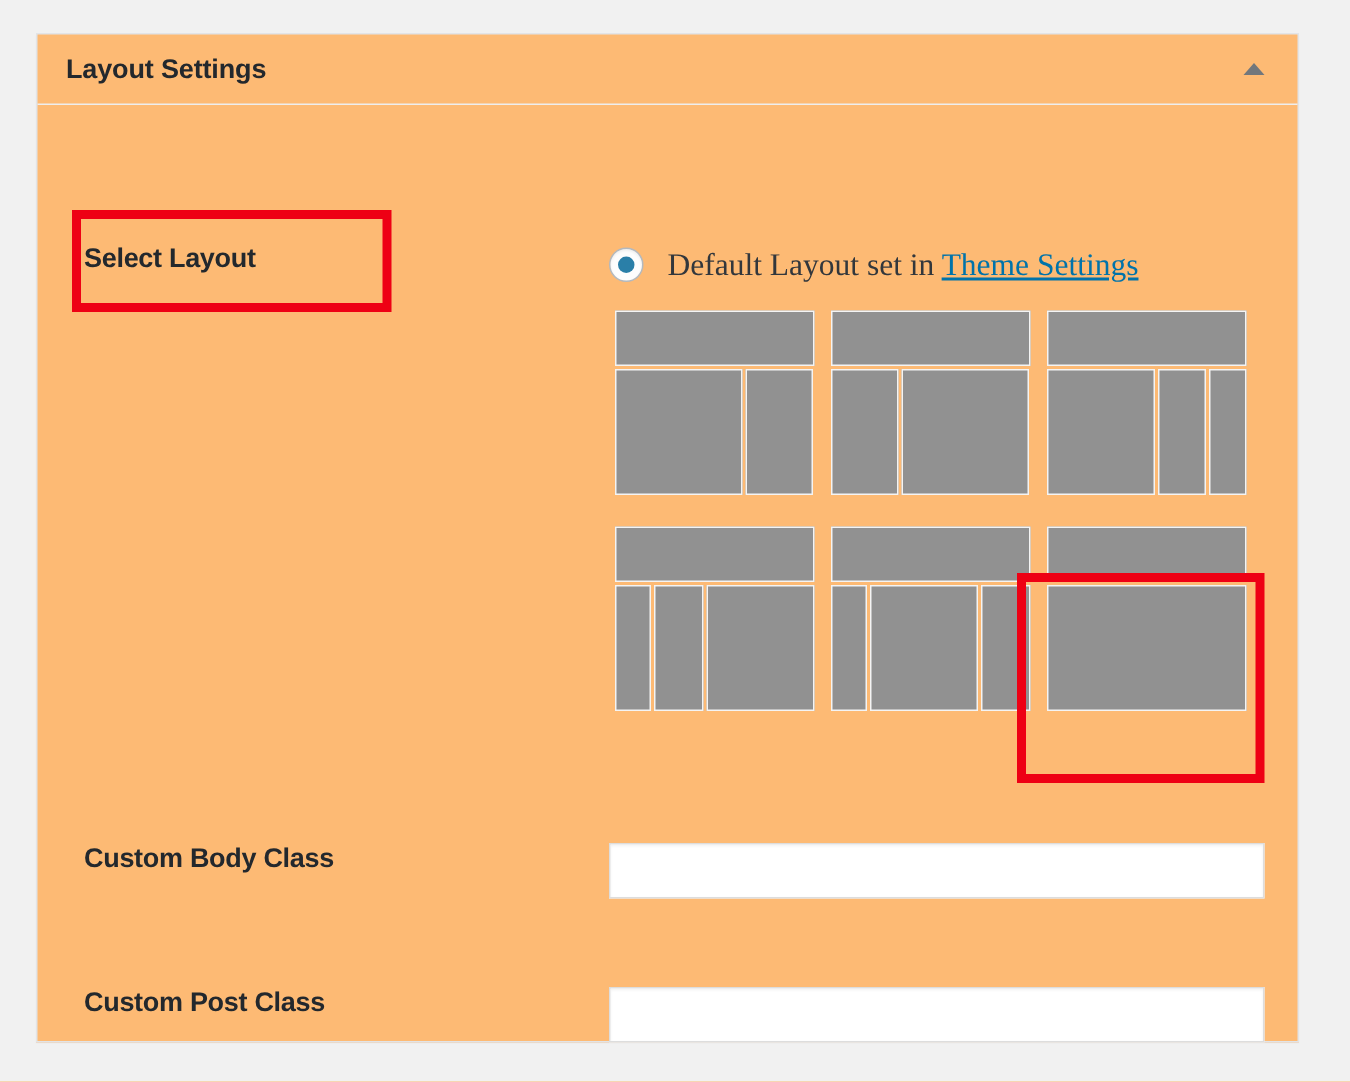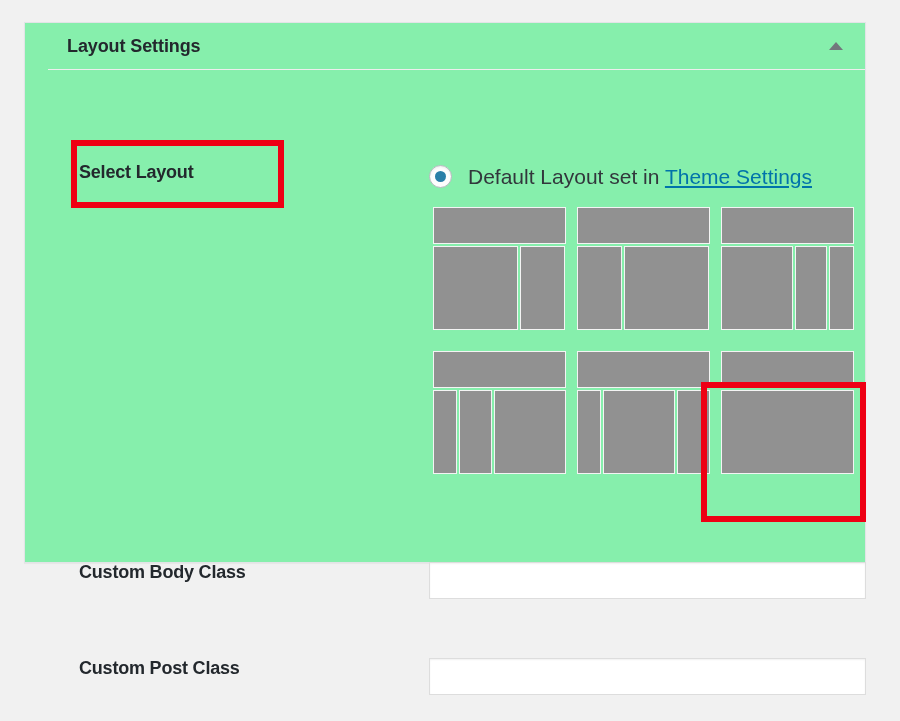--- a/index.html
+++ b/index.html
@@ -13,25 +13,24 @@
     font-family: "Liberation Sans", sans-serif;
     -webkit-font-smoothing: antialiased;
     overflow: hidden;
     position: relative;
   }
 
   
   .panel {
     position: absolute;
     left: 24px; top: 22px;
-    width: 842px; height: 541px;
-    background: #86efac;
+    width: 842px; height: 673px;
+    background: #fdba74;
     border: 1px solid #e2e4e7;
     box-shadow: 0 1px 1px rgba(0,0,0,.04);
-    padding-left: 23px;
   }
 
   .panel-header {
     position: relative;
     height: 47px;
     border-bottom: 1px solid #eeeeee;
     display: flex;
     align-items: center;
     padding: 0 16px 0 19px;
     cursor: pointer;
@@ -133,20 +132,21 @@
     width: 11px; height: 11px;
     border-radius: 50%;
     background: #2a7fa8;
   }
   .radio-text {
     margin-left: 16px;
     font-size: 21px;
     color: #32373c;
     line-height: 1;
     white-space: nowrap;
+    font-family: Liberation Serif, serif;
   }
   .radio-text a {
     color: #0073aa;
     text-decoration: underline;
   }
 
   
   .layout-grid {
     margin-top: 19px;
     margin-left: 5px;

